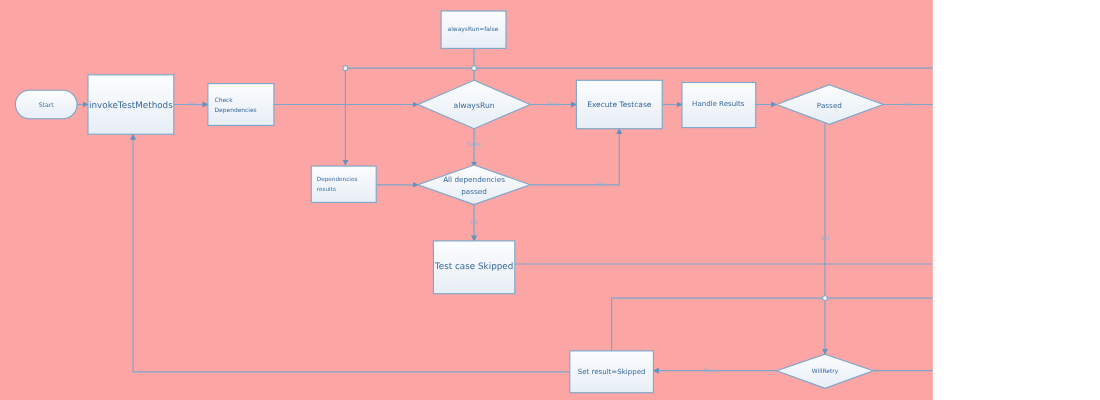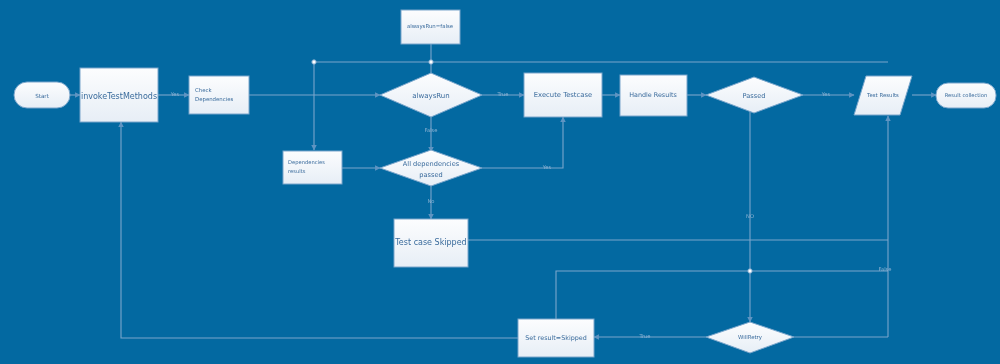--- a/index.html
+++ b/index.html
@@ -2,23 +2,23 @@
 <html><head>
 <meta charset="utf-8">
 <style>
   html, body {
     margin: 0;
     padding: 0;
     background: #ffffff;
   }
   #canvas {
     position: relative;
-    width: 1000px;
+    width: 848px;
     height: 364px;
-    background: #0369a1;
+    background: #fca5a5;
     font-family: "DejaVu Sans", sans-serif;
     overflow: hidden;
   }
   svg#flow {
     position: absolute;
     left: 0;
     top: 0;
     width: 1000px;
     height: 364px;
     display: block;

